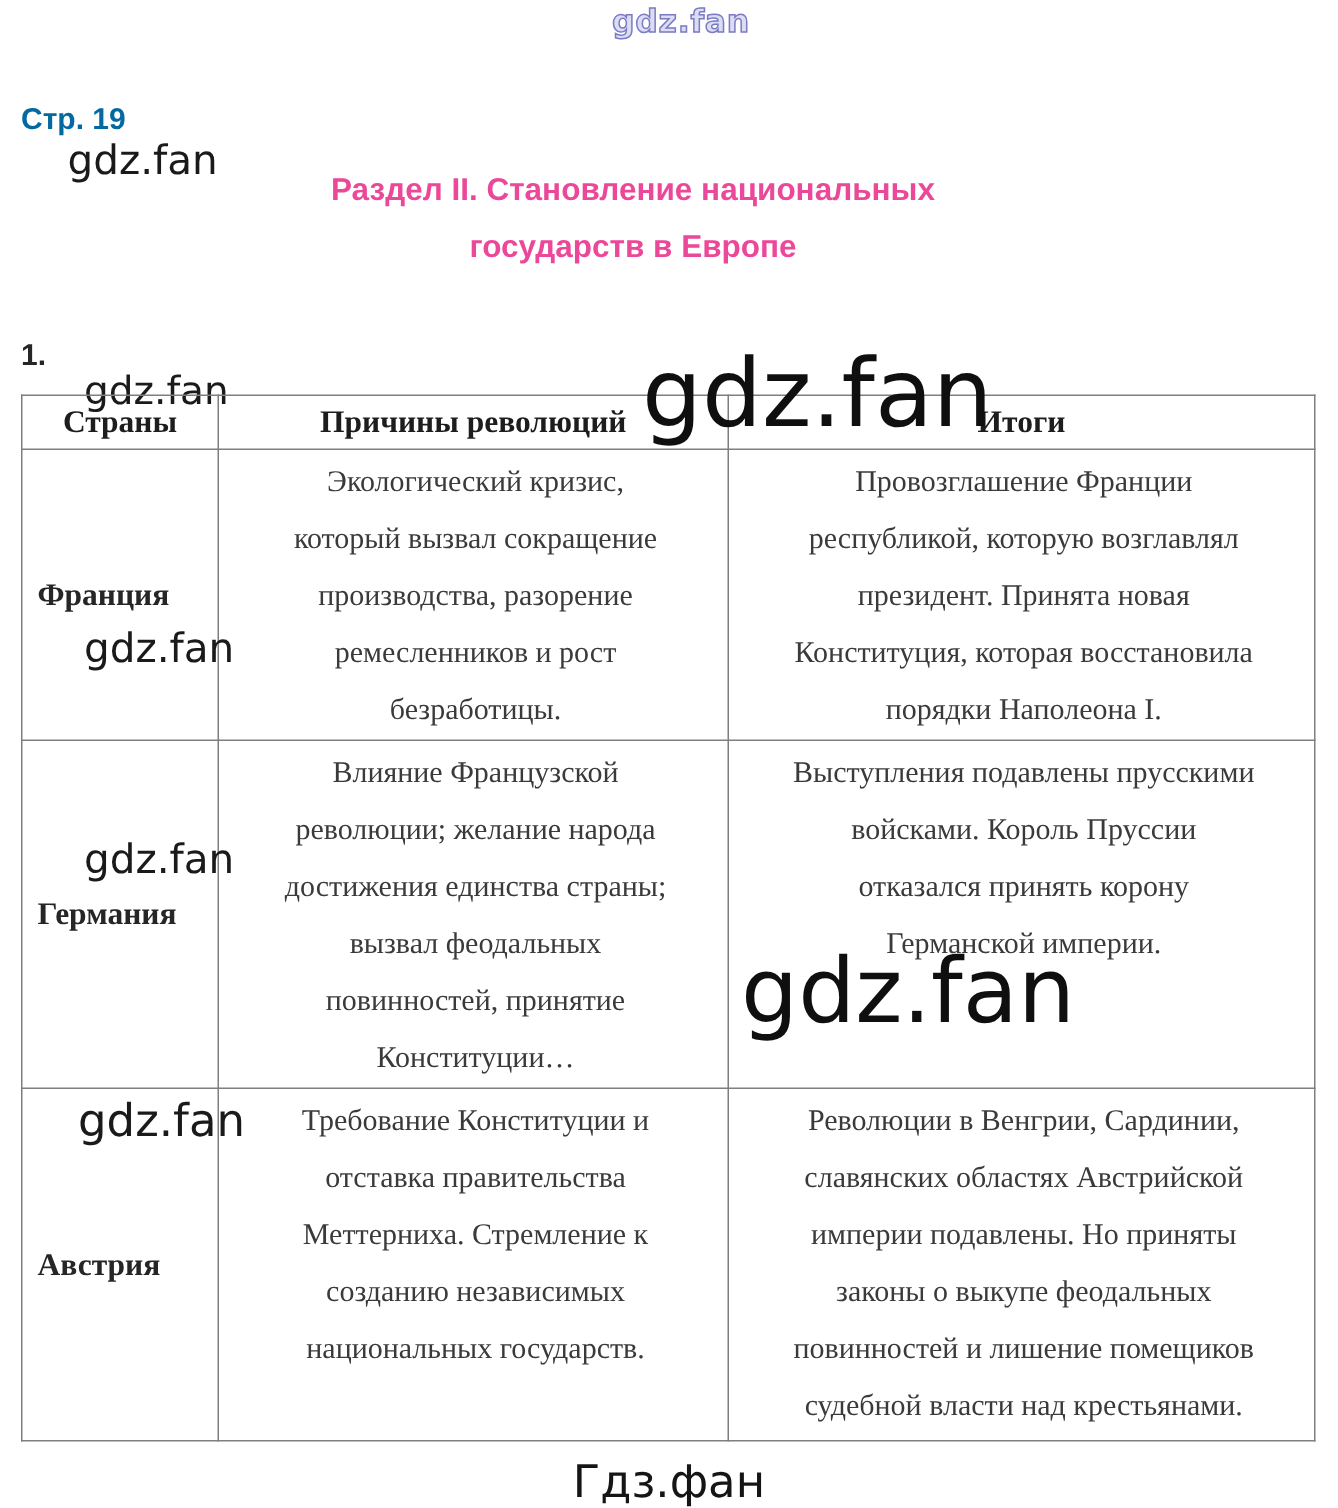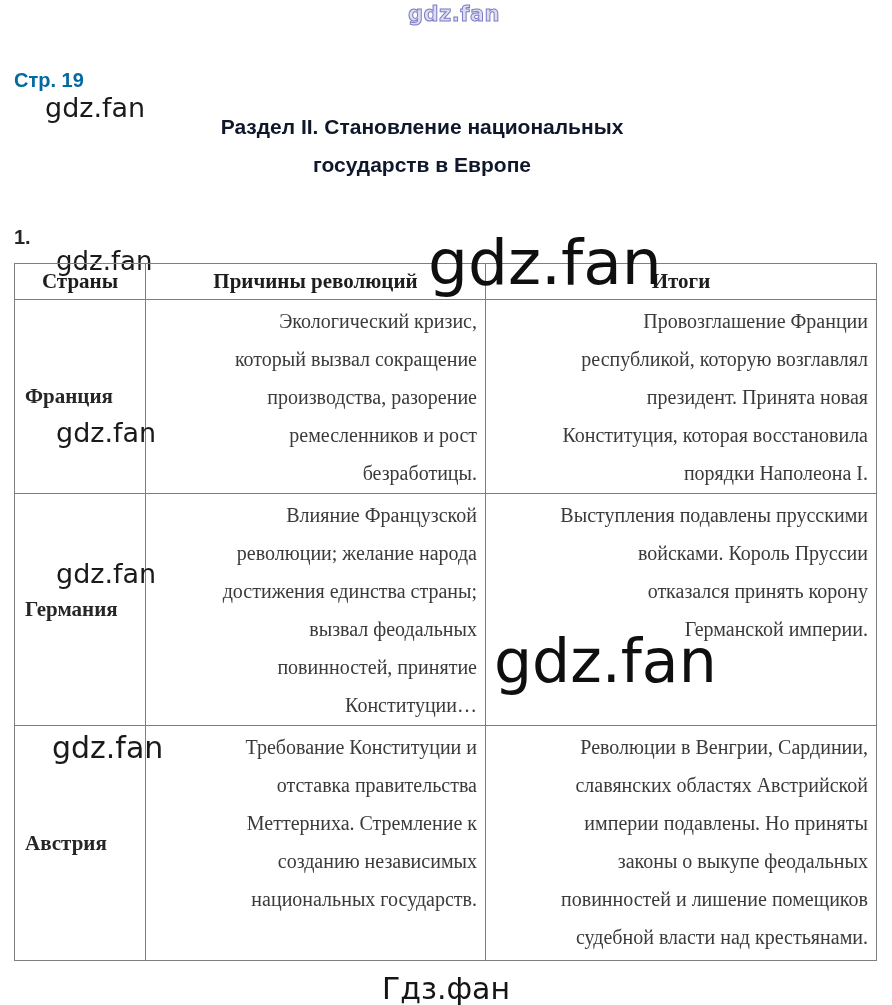--- a/index.html
+++ b/index.html
@@ -24,21 +24,21 @@
   .wm-5{left:52px;top:730px;font-size:30px;}
   .wm-big-header{left:428px;top:228px;font-size:63px;line-height:1.1;color:#0f0f0f;}
   .wm-big-germany{left:494px;top:628px;font-size:60px;line-height:1.1;color:#0f0f0f;}
 
   .page-label{
     position:absolute;left:14px;top:69px;
     font-size:20px;font-weight:bold;color:#0369a1;
   }
   .title{
     position:absolute;left:0;top:108px;width:844px;
-    text-align:center;font-size:21px;font-weight:bold;color:#0f172a;
+    text-align:center;font-size:21px;font-weight:bold;color:#ec4899;
     line-height:38px;
   }
   .num{
     position:absolute;left:14px;top:226px;
     font-size:20px;font-weight:bold;color:#262626;
   }
 
   table.tbl{
     position:absolute;left:14px;top:263px;width:862px;
     border-collapse:collapse;table-layout:fixed;font-family:Liberation Serif, serif;
@@ -49,21 +49,21 @@
   .tbl th,.tbl td{border:1px solid #7f7f7f;}
   .tbl th{
     height:35px;font-size:21px;font-weight:bold;color:#1d1d1d;
     text-align:center;vertical-align:middle;padding:0;
   }
   .tbl td.country{
     vertical-align:middle;text-align:left;padding:0 16px 0 10px;
     font-size:21px;font-weight:bold;color:#262626;
   }
   .tbl td.body{
-    vertical-align:top;text-align:right;padding:2px 8px 0 11px;
+    vertical-align:top;text-align:center;padding:2px 8px 0 11px;
     font-size:20px;line-height:38px;color:#3a3a3a;
     white-space:pre-line;
   }
   tr.r-france td{height:191px;}
   tr.r-germany td{height:229px;}
   tr.r-austria td{height:232px;}
 
   .footer{
     position:absolute;left:0;top:971px;width:892px;
     text-align:center;font-size:30px;color:#151515;

